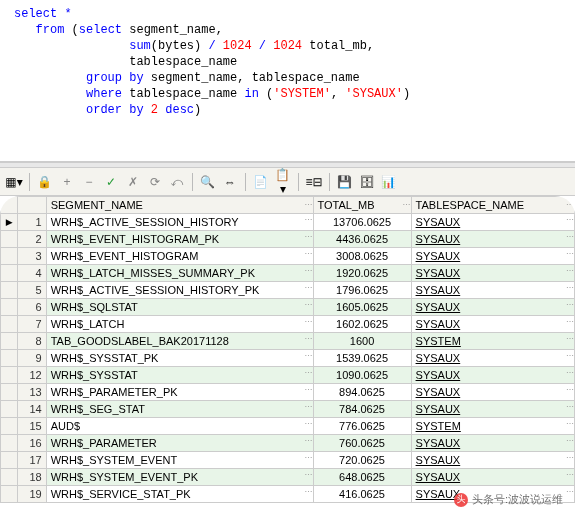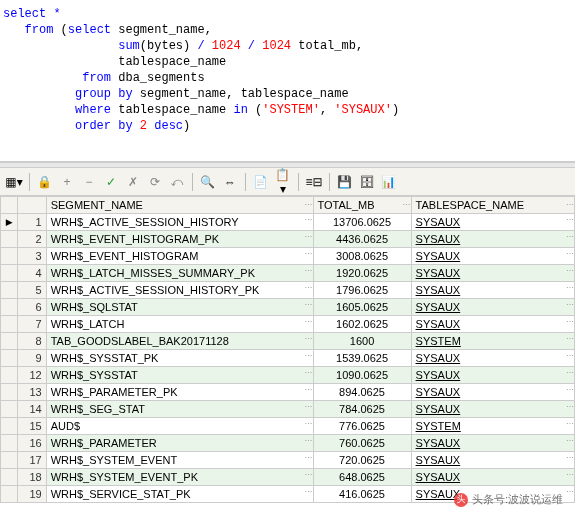--- a/index.html
+++ b/index.html
@@ -7,21 +7,21 @@
     font-family: "Courier New", monospace;
     font-size: 12px;
     background: #fff;
     width: 575px;
     height: 523px;
     overflow: hidden;
     position: relative;
   }
   .sql-pane {
     background: #fff;
-    padding: 6px 3px;
+    padding: 6px 14px;
     border-bottom: 1px solid #ccc;
     height: 162px;
     overflow: hidden;
   }
   .sql-line { white-space: pre; line-height: 16px; }
   .kw { color: #0000ff; }
   .num { color: #ff0000; }
   .str { color: #ff0000; }
   .norm { color: #000; }
   .star { color: #0000ff; }
@@ -54,20 +54,21 @@
   .tb-sep {
     width: 1px;
     height: 18px;
     background: #bbb;
     margin: 0 3px;
   }
   .grid-wrap {
     overflow: auto;
     height: calc(523px - 162px - 6px - 28px);
     position: relative;
+    border-radius: 20px;
   }
   table.grid {
     border-collapse: collapse;
     font-family: Arial, sans-serif;
     font-size: 11px;
     width: 100%;
   }
   table.grid th, table.grid td {
     border: 1px solid #ccc;
     padding: 1px 4px;
@@ -132,21 +133,20 @@
   }
 </style>
 </head>
 <body>
 
 <div class="sql-pane" id="sqlPane">
     <div class="sql-line"><span class="kw">select</span><span class="norm"> </span><span class="star">*</span></div>
     <div class="sql-line"><span class="norm">   </span><span class="kw">from</span><span class="norm"> (</span><span class="kw">select</span><span class="norm"> segment_name,</span></div>
     <div class="sql-line"><span class="norm">                </span><span class="kw">sum</span><span class="norm">(bytes) </span><span class="kw">/</span><span class="norm"> </span><span class="num">1024</span><span class="norm"> </span><span class="kw">/</span><span class="norm"> </span><span class="num">1024</span><span class="norm"> total_mb,</span></div>
     <div class="sql-line"><span class="norm">                tablespace_name</span></div>
-    <div class="sql-line"><span class="norm">           </span><span class="kw">from</span><span class="norm"> dba_segments</span></div>
     <div class="sql-line"><span class="norm">          </span><span class="kw">group</span><span class="norm"> </span><span class="kw">by</span><span class="norm"> segment_name, tablespace_name</span></div>
     <div class="sql-line"><span class="norm">          </span><span class="kw">where</span><span class="norm"> tablespace_name </span><span class="kw">in</span><span class="norm"> (</span><span class="str">'SYSTEM'</span><span class="norm">, </span><span class="str">'SYSAUX'</span><span class="norm">)</span></div>
     <div class="sql-line"><span class="norm">          </span><span class="kw">order</span><span class="norm"> </span><span class="kw">by</span><span class="norm"> </span><span class="num">2</span><span class="norm"> </span><span class="kw">desc</span><span class="norm">)</span></div>
   </div>
 
 <div class="horiz-handle"></div>
 
 <div class="toolbar">
   <button class="tb-btn">▦▾</button>
   <div class="tb-sep"></div>

